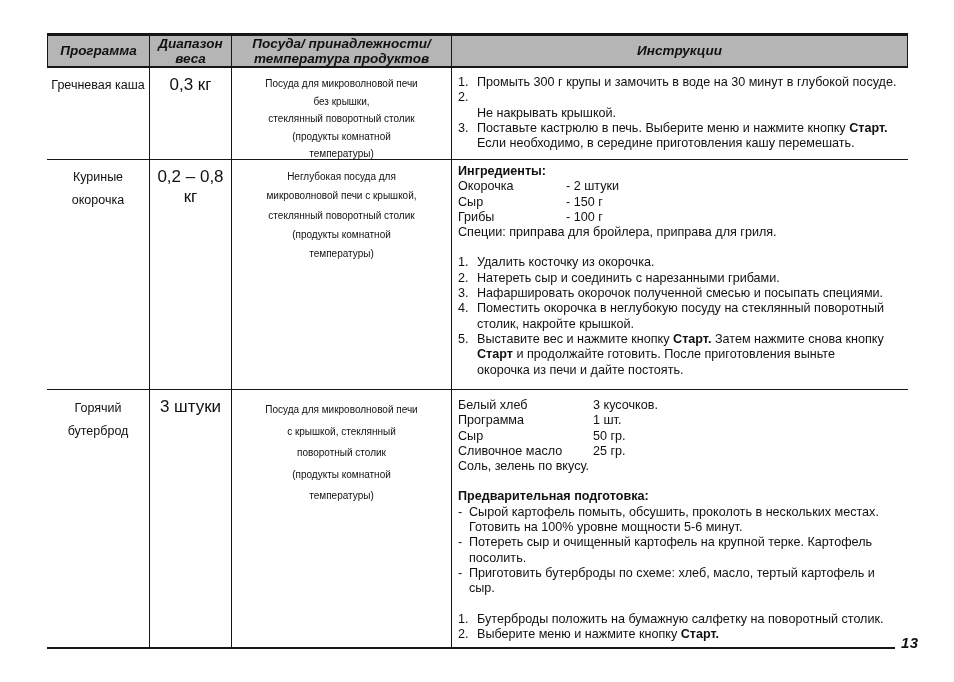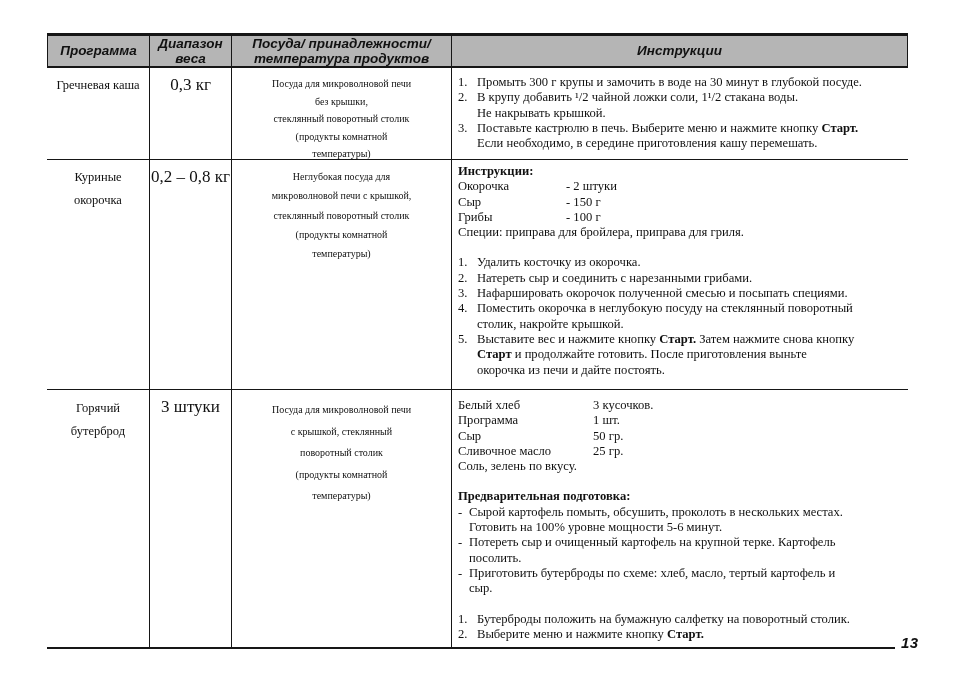--- a/index.html
+++ b/index.html
@@ -30,21 +30,21 @@
     border-bottom:2px solid var(--line);
     border-right:1.5px solid var(--line);
     font-weight:bold;font-style:italic;
     font-size:13.5px;line-height:15.5px;
     display:flex;align-items:center;justify-content:center;
     text-align:center;white-space:pre-line;
   }
   .th.first{border-left:1.5px solid var(--line);}
 
   
-  .cell{border-right:1.5px solid var(--line);font-family:Liberation Serif, serif;}
+  .cell{border-right:1.5px solid var(--line);}
   .cell.last{border-right:none;}
   .rowline{border-bottom:1.5px solid var(--line);}
 
   .program{font-size:12.5px;text-align:center;line-height:23px;padding-top:6px;}
   .weight{font-size:17px;text-align:center;padding-top:7px;}
   .dishes{font-size:10px;text-align:center;}
   .dishes div{white-space:nowrap;}
   .r1 .dishes{line-height:17.5px;padding-top:7px;}
   .r2 .dishes{line-height:19.3px;padding-top:7px;}
   .r3 .dishes{line-height:21.5px;padding-top:9px;}
@@ -106,21 +106,21 @@
           <div>Посуда для микроволновой печи</div>
           <div>без крышки,</div>
           <div>стеклянный поворотный столик</div>
           <div>(продукты комнатной</div>
           <div>температуры)</div>
         </div>
       </div>
     <div class="cell rowline r1 r1row last">
         <div class="instr r1-instr">
           <div class="iline"><span class="marker">1.</span><span>Промыть 300 г крупы и замочить в воде на 30 минут в глубокой посуде.</span></div>
-          <div class="iline"><span class="marker">2.</span><span>В крупу добавить ¹/2 чайной ложки соли, 1¹/2 стакана воды.</span></div>
+          <div class="iline"><span class="marker">2.</span></div>
           <div class="iline cont-num"><span>Не накрывать крышкой.</span></div>
           <div class="iline"><span class="marker">3.</span><span>Поставьте кастрюлю в печь. Выберите меню и нажмите кнопку </span><span class="bseg">Старт.</span></div>
           <div class="iline cont-num"><span>Если необходимо, в середине приготовления кашу перемешать.</span></div>
         </div>
       </div>
 
     <div class="cell rowline r2 r2row">
         <div class="program">
           <div>Куриные</div>
           <div>окорочка</div>
@@ -133,21 +133,21 @@
         <div class="dishes">
           <div>Неглубокая посуда для</div>
           <div>микроволновой печи с крышкой,</div>
           <div>стеклянный поворотный столик</div>
           <div>(продукты комнатной</div>
           <div>температуры)</div>
         </div>
       </div>
     <div class="cell rowline r2 r2row last">
         <div class="instr r2-instr">
-          <div class="iline"><span class="bseg">Инструкции:</span></div>
+          <div class="iline"><span class="bseg">Ингредиенты:</span></div>
           <div class="pair"><span class="plabel">Окорочка</span><span class="pval">- 2 штуки</span></div>
           <div class="pair"><span class="plabel">Сыр</span><span class="pval">- 150 г</span></div>
           <div class="pair"><span class="plabel">Грибы</span><span class="pval">- 100 г</span></div>
           <div class="iline"><span>Специи: приправа для бройлера, приправа для гриля.</span></div>
           <div class="blank"></div>
           <div class="iline"><span class="marker">1.</span><span>Удалить косточку из окорочка.</span></div>
           <div class="iline"><span class="marker">2.</span><span>Натереть сыр и соединить с нарезанными грибами.</span></div>
           <div class="iline"><span class="marker">3.</span><span>Нафаршировать окорочок полученной смесью и посыпать специями.</span></div>
           <div class="iline"><span class="marker">4.</span><span>Поместить окорочка в неглубокую посуду на стеклянный поворотный</span></div>
           <div class="iline cont-num"><span>столик, накройте крышкой.</span></div>

